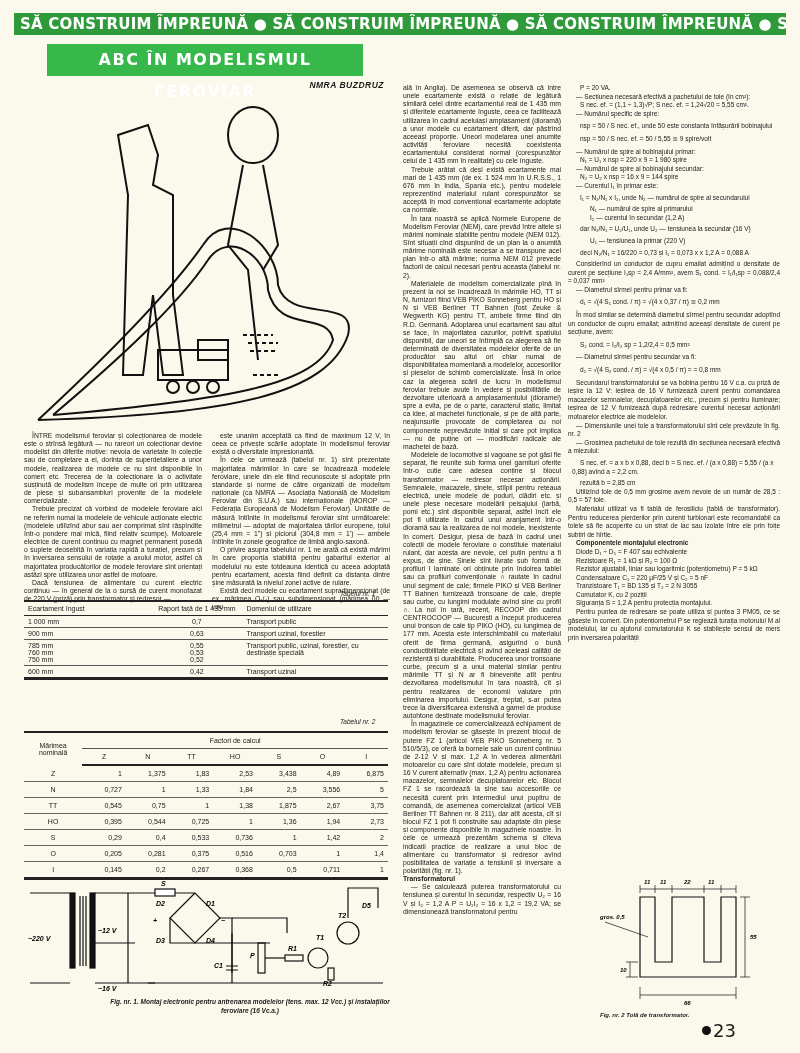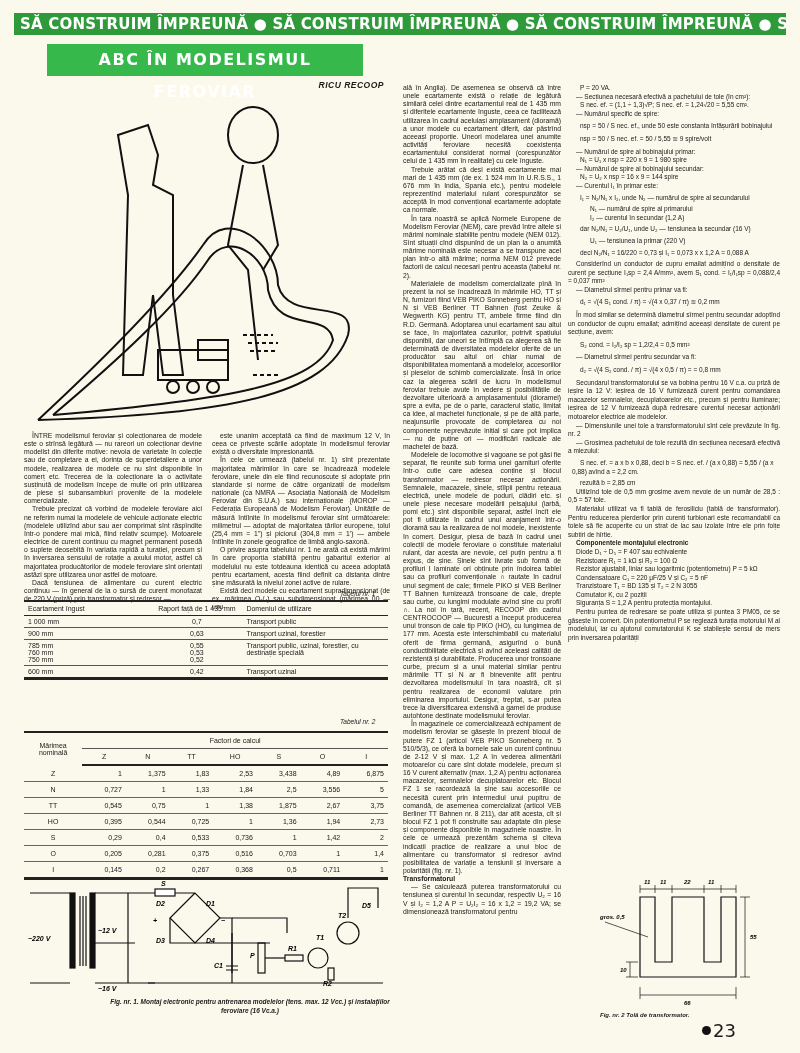--- a/index.html
+++ b/index.html
@@ -31,21 +31,21 @@
   .fig2 { position: absolute; left: 600px; top: 877px; width: 170px; height: 140px; }
   .fig2-cap { position: absolute; left: 600px; top: 1012px; font-size: 6px; font-weight: bold; font-style: italic; }
   .pageno { position: absolute; left: 702px; top: 1020px; font-size: 18px; font-family: "DejaVu Sans", sans-serif; text-align: right; }
   .pageno .dot { display: inline-block; width: 9px; height: 9px; border-radius: 50%; background: #111; margin-right: 2px; vertical-align: 2px; }
 </style>
 </head>
 <body>
 
 <div class="banner">SĂ CONSTRUIM ÎMPREUNĂ ● SĂ CONSTRUIM ÎMPREUNĂ ● SĂ CONSTRUIM ÎMPREUNĂ ● SĂ CONSTRUIM</div>
 <div class="title-box">ABC ÎN MODELISMUL FEROVIAR</div>
-<div class="author">RICU RECOOP</div>
+<div class="author">NMRA BUZDRUZ</div>
 
 <svg class="illus" viewBox="0 0 340 330">
   <g fill="none" stroke="#111" stroke-width="2">
     <path d="M10 325 C 80 260, 140 200, 175 150 C 200 110, 250 150, 250 190 C 260 230, 330 200, 320 240 C 300 300, 200 320, 10 325"></path>
     <path d="M25 320 C 90 265, 150 210, 180 165 C 200 135, 240 160, 240 195 C 250 240, 300 215, 305 245 C 290 290, 200 305, 25 320"></path>
     <path d="M90 40 l 30 -10 l 10 30 l -5 30 l 20 10 l 0 100 l 10 80 l -20 0 l -10 -80 l -10 80 l -20 0 l 5 -180 z"></path>
     <ellipse cx="225" cy="40" rx="25" ry="28"></ellipse>
     <path d="M215 70 l -15 80 l 20 25 l 10 90 M235 70 l 15 80 l -15 25"></path>
     <rect x="130" y="255" width="70" height="30"></rect>
     <rect x="170" y="245" width="30" height="20"></rect>

